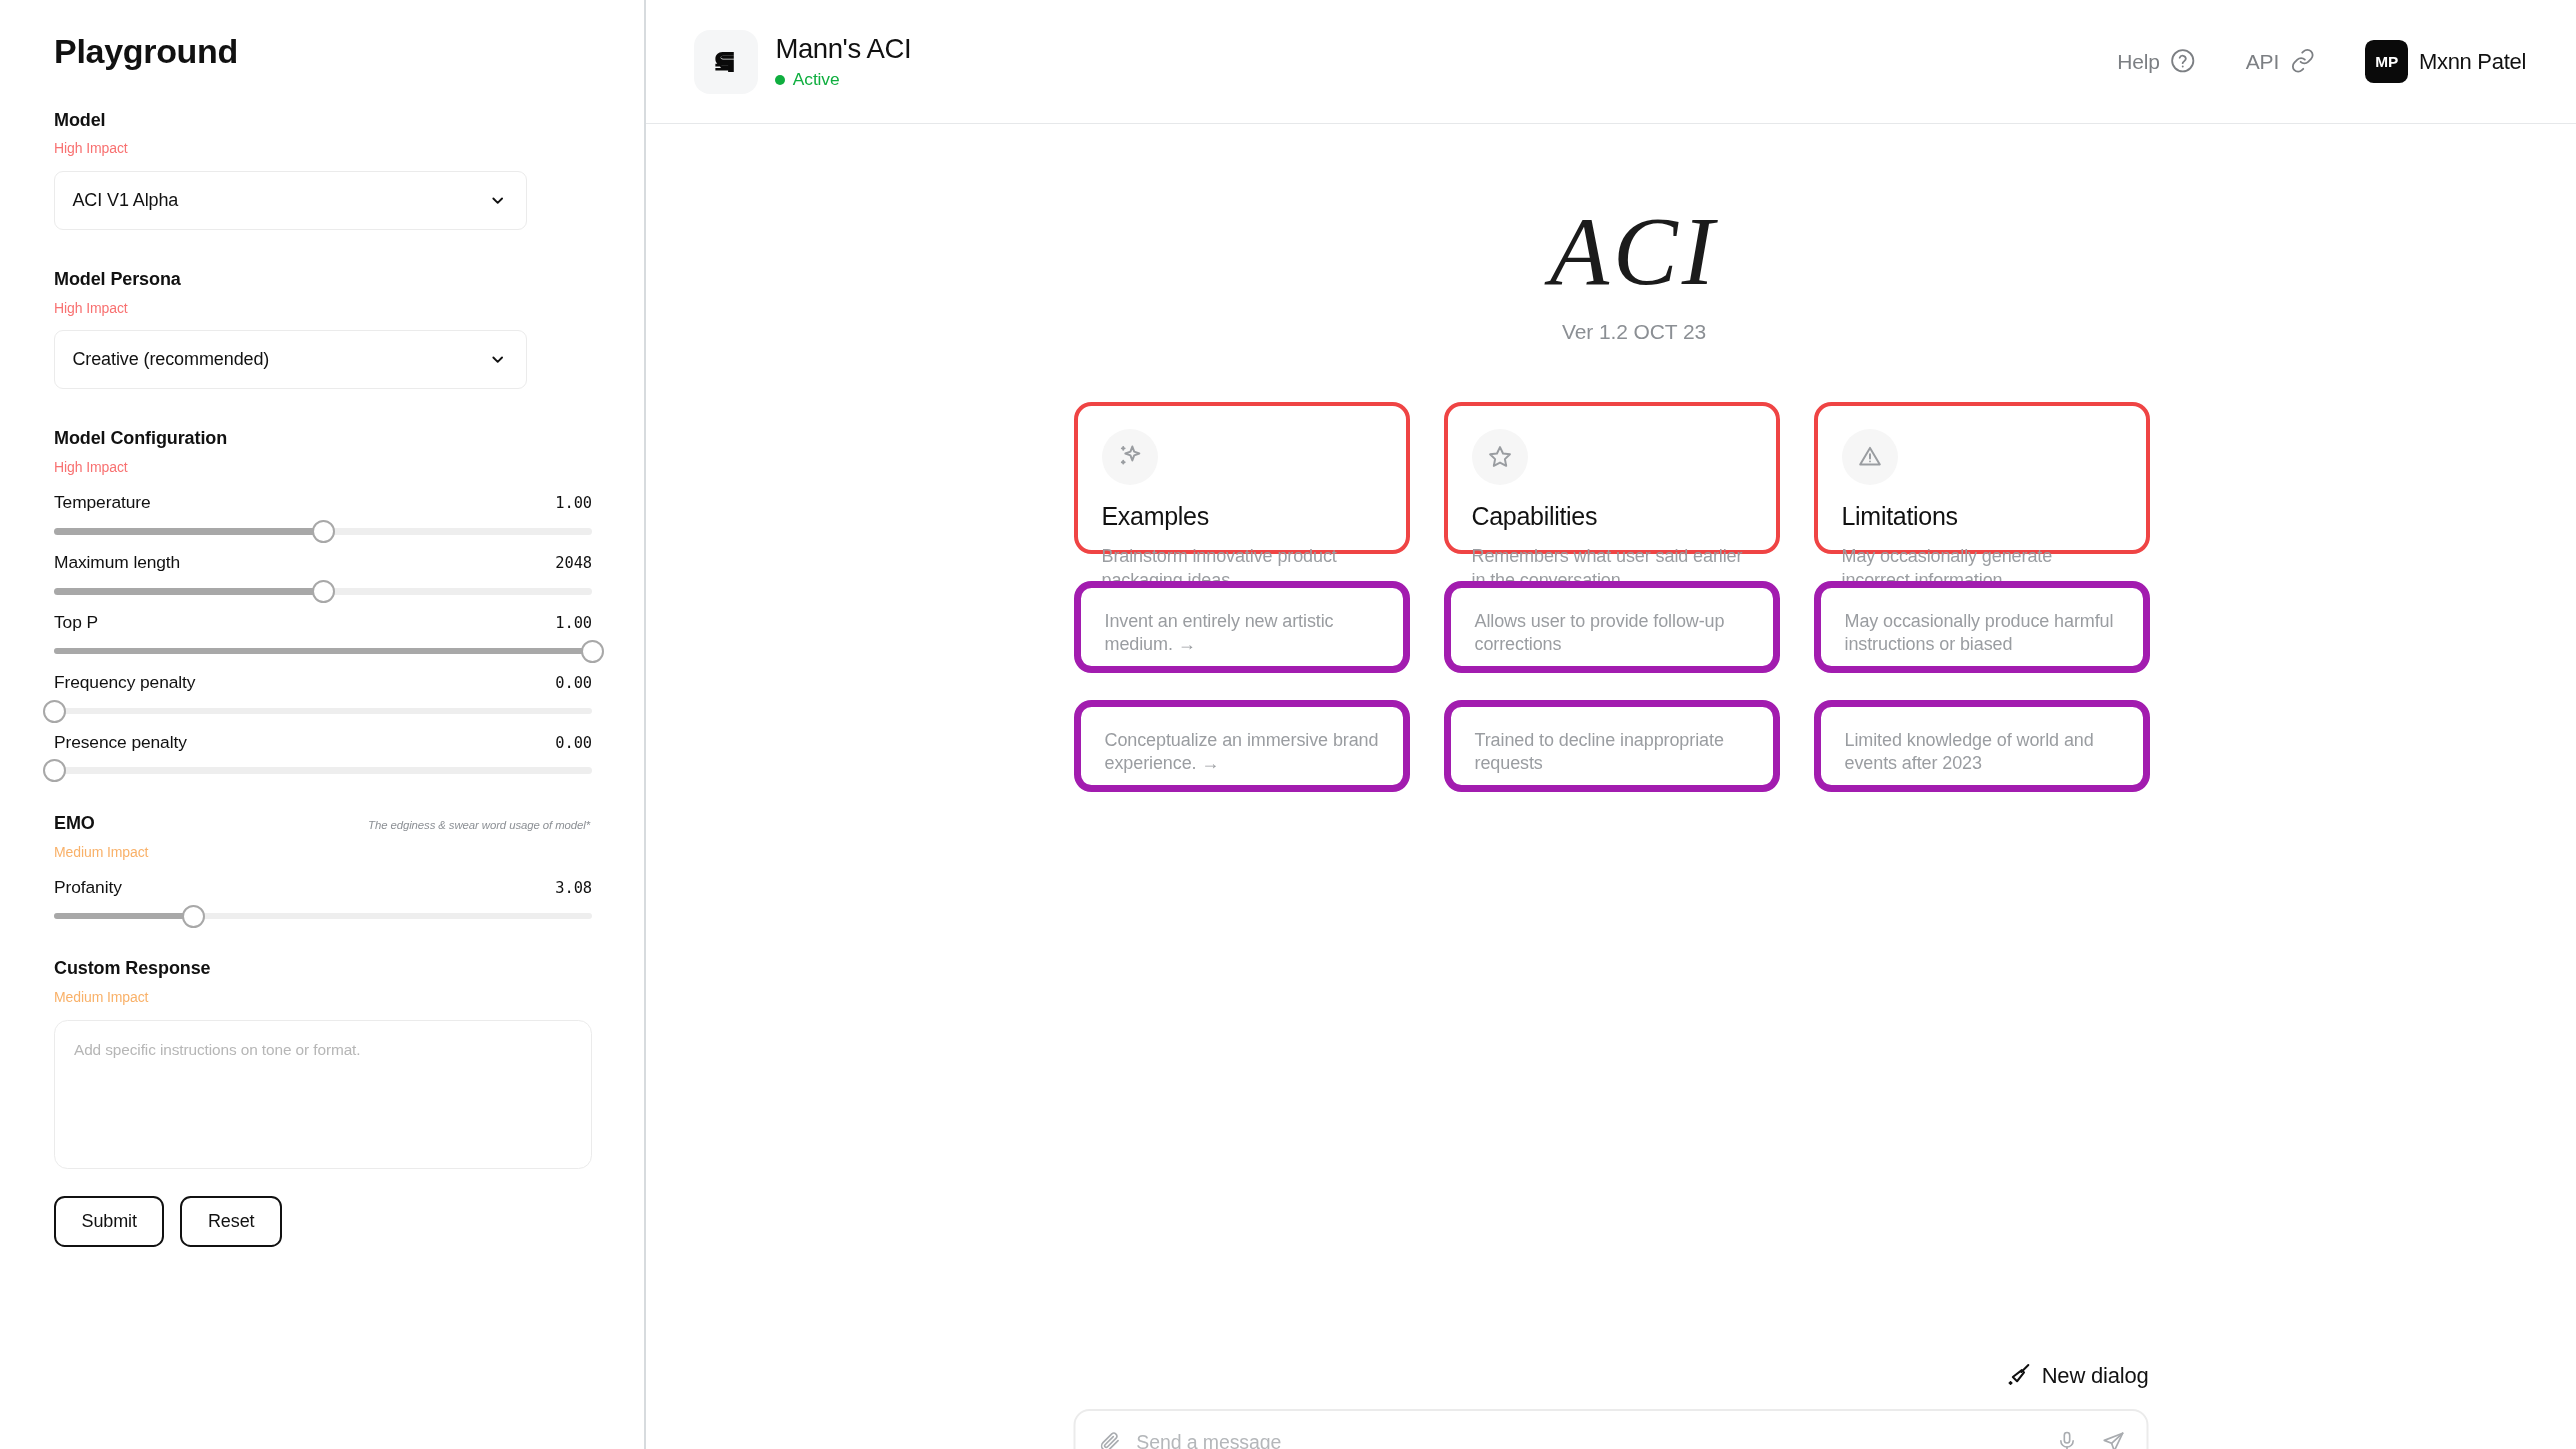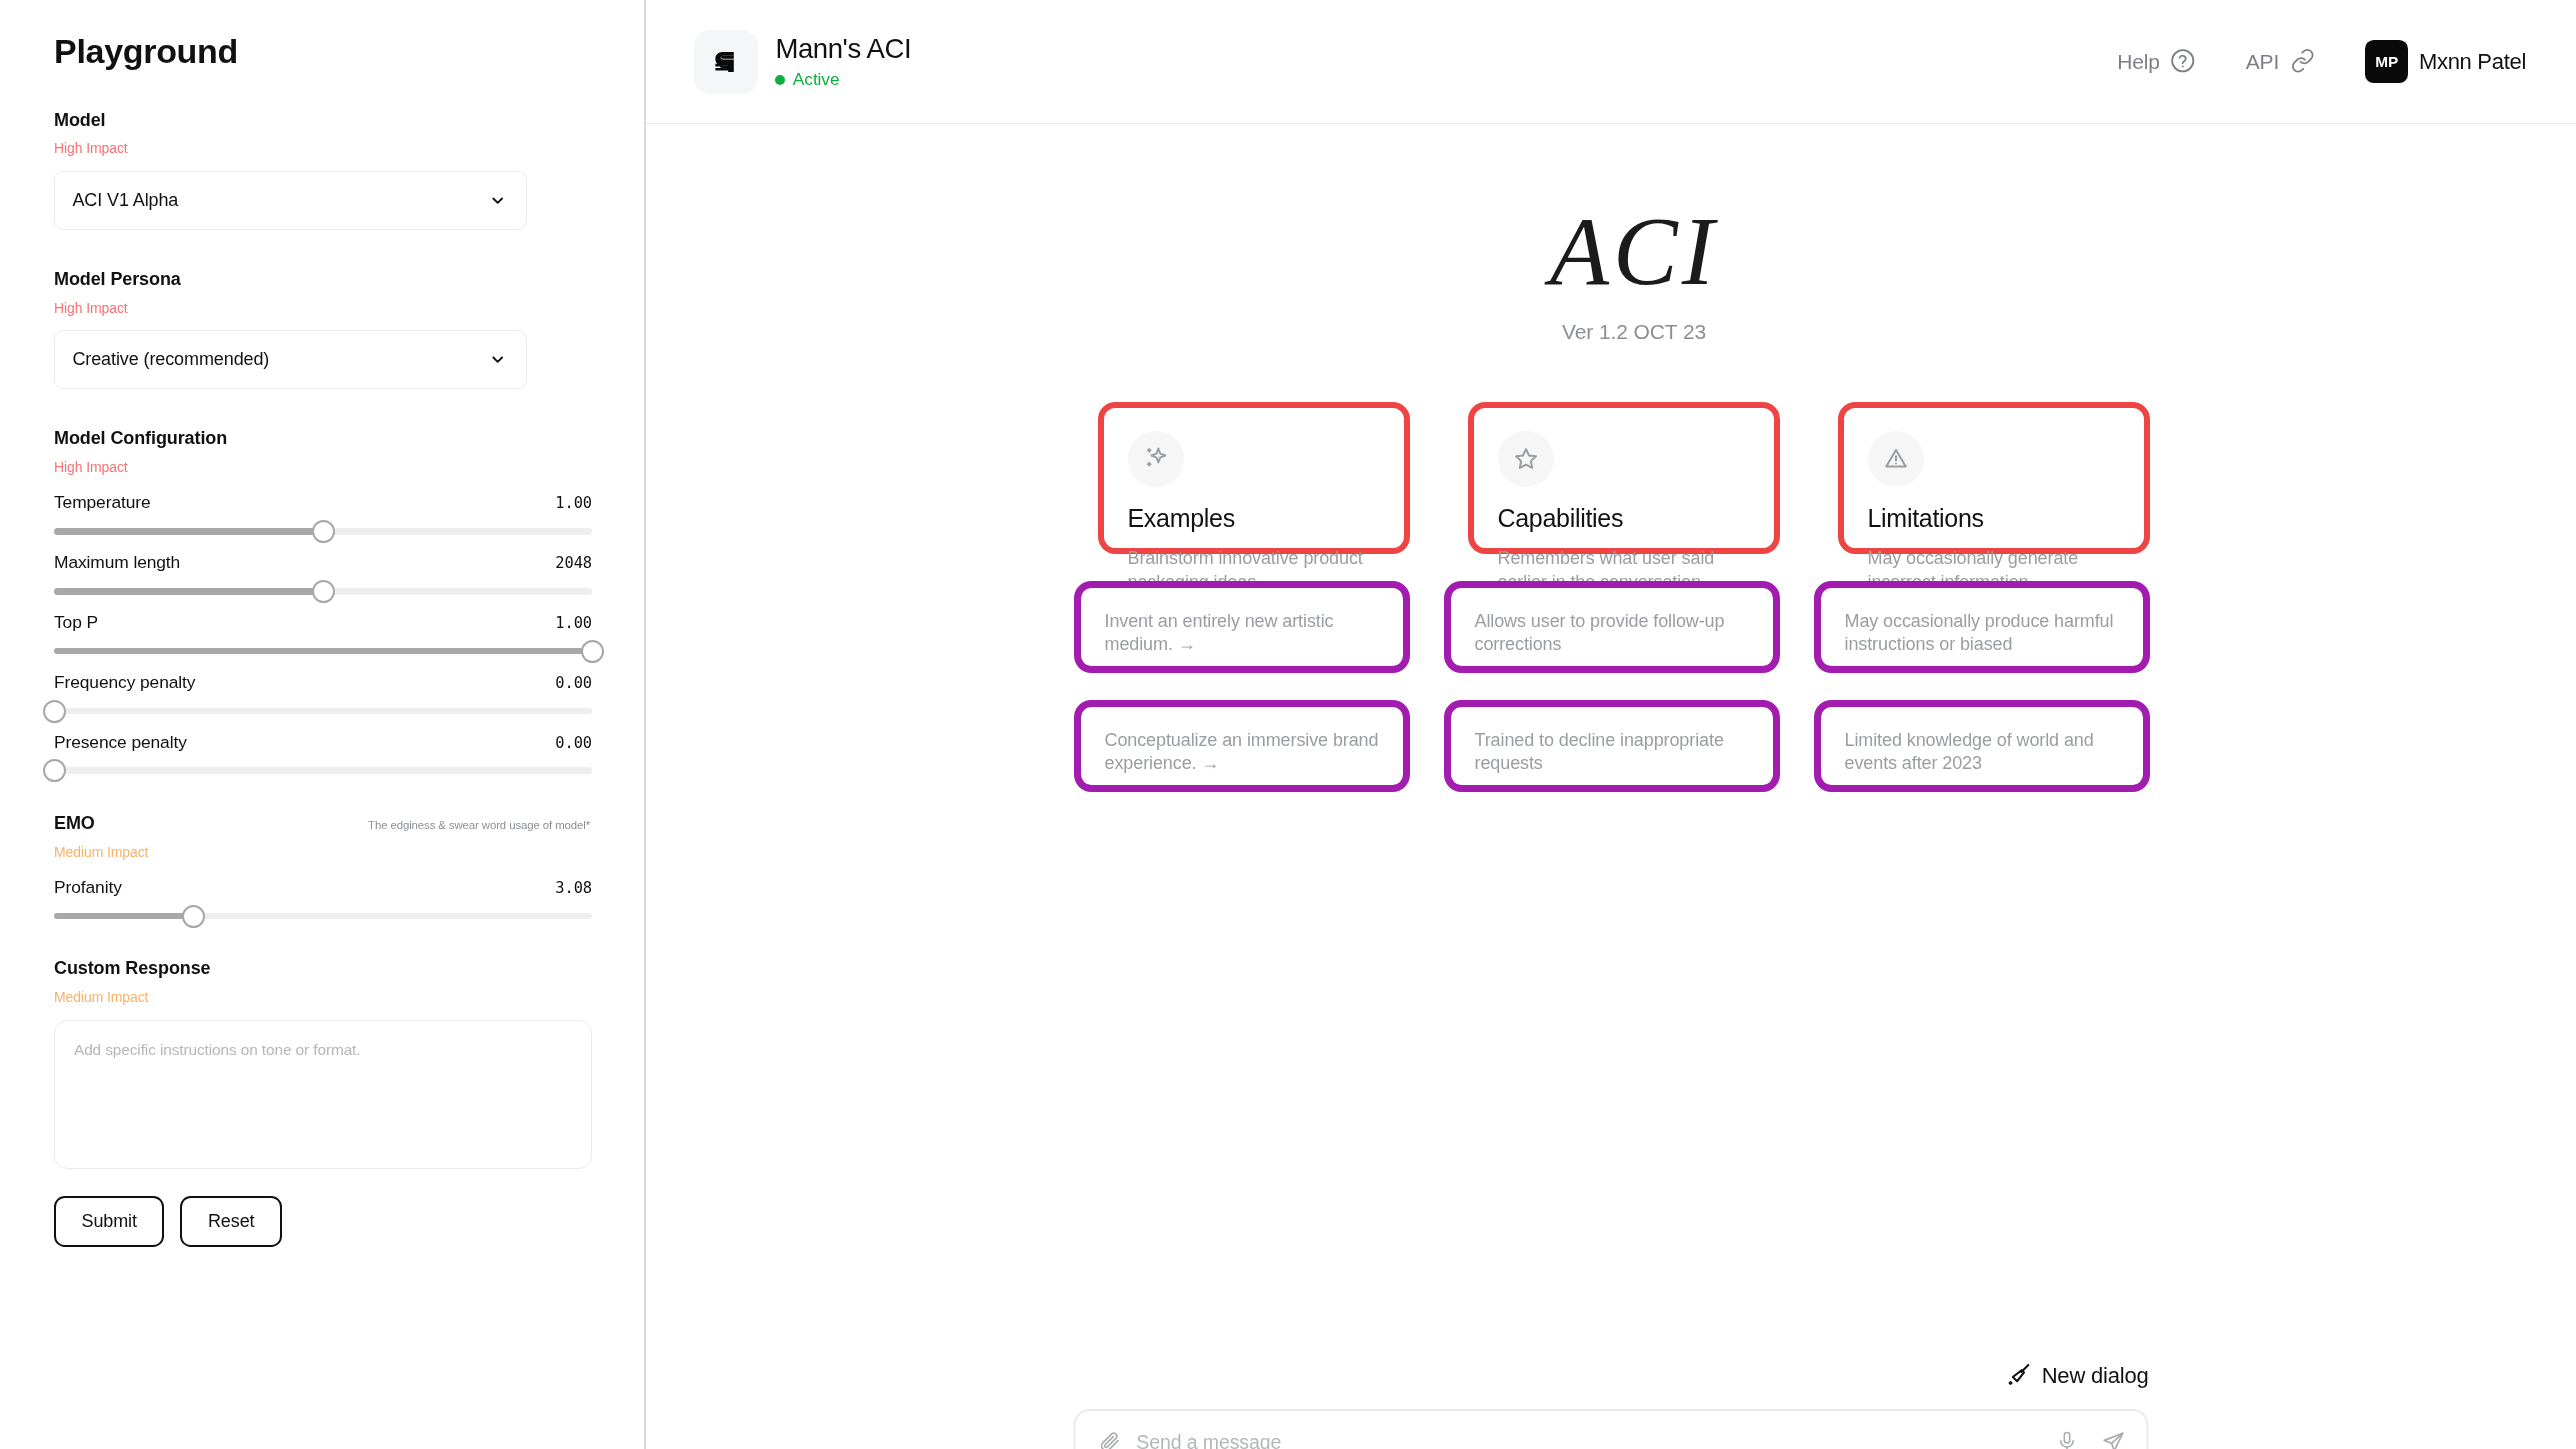--- a/index.html
+++ b/index.html
@@ -22,21 +22,21 @@
   .pg-title {
     font-size: 34px; font-weight: 700; letter-spacing: -0.3px;
     margin-top: 32px;
   }
   .group { margin-top: 39px; }
   .group-head {
     font-size: 18px; font-weight: 700; letter-spacing: -0.1px;
   }
   .group-head-row { display: flex; align-items: baseline; justify-content: space-between; }
   .group-note {
-    font-size: 11.4px; color: #8b8f94; font-weight: 400;
+    font-size: 11.4px; font-style: italic; color: #8b8f94; font-weight: 400;
     letter-spacing: -0.1px;
   }
   .impact { font-size: 14px; margin-top: 9.4px; letter-spacing: -0.1px; }
   .impact.high { color: #f87171; }
   .impact.medium { color: #f9b169; }
 
   .select {
     margin-top: 14.8px;
     height: 59px; width: 473px;
     border: 1.3px solid #ebebeb; border-radius: 9px;
@@ -137,25 +137,24 @@
     margin-top: 20px; font-size: 21px; color: #8b8f94; letter-spacing: -0.1px;
   }
 
   .cards {
     margin: 0 auto; margin-top: 58px;
     width: 1075px;
     display: grid; grid-template-columns: repeat(3, 336px);
     column-gap: 34px; row-gap: 27px;
   }
   .card {
-    border: 6px solid #ef4444; border-radius: 17.4px;
+    border: 4px solid #ef4444; border-radius: 17.4px;
     background: #fff;
     height: 152px; padding: 23px 24px;
     cursor: pointer;
-    margin-left: 24px;
   }
   .card-icon {
     width: 56px; height: 56px; border-radius: 50%;
     background: #f6f6f6;
     display: flex; align-items: center; justify-content: center;
     margin-bottom: 17.4px;
   }
   .card-title {
     font-size: 25px; font-weight: 400; letter-spacing: -0.3px; color: #111;
   }

